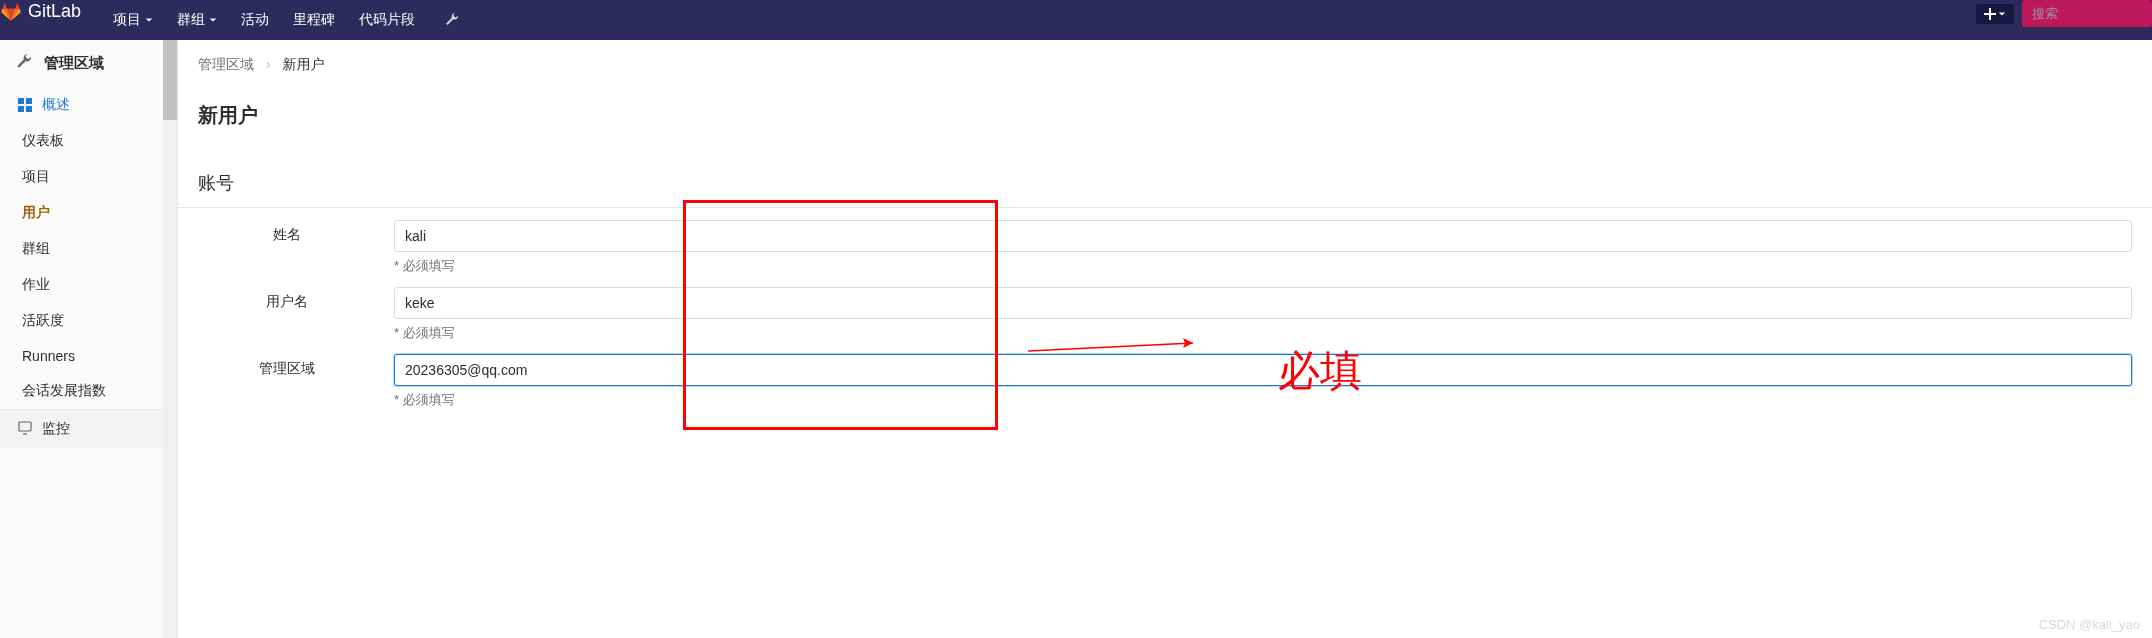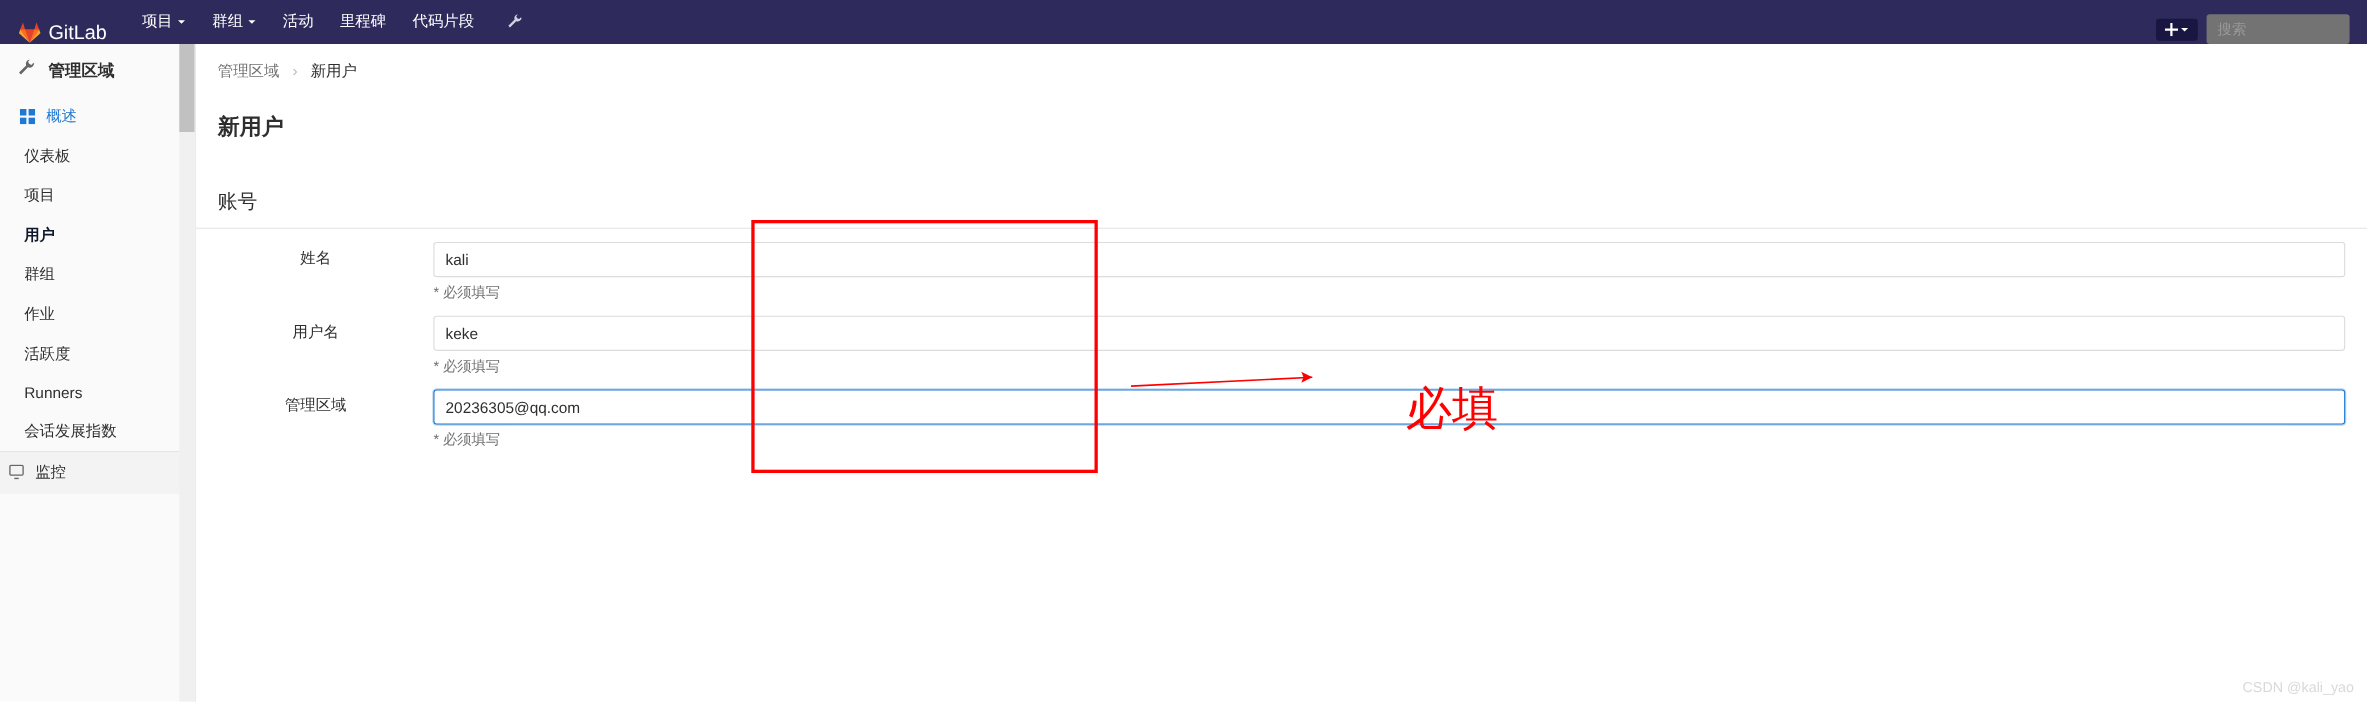--- a/index.html
+++ b/index.html
@@ -1,47 +1,47 @@
 <!DOCTYPE html>
 <html><head>
   <meta charset="utf-8">
   <style>
     * { margin: 0; padding: 0; box-sizing: border-box; }
     body { font-family: -apple-system, BlinkMacSystemFont, "Segoe UI", Helvetica, Arial, sans-serif; font-size: 14px; color: #2e2e2e; background: #fff; }
     
     
-    .navbar { background: #2e2a5c; height: 40px; display: flex; align-items: flex-end; padding: 0 16px; color: #fff; }
+    .navbar { background: #2e2a5c; height: 40px; display: flex; align-items: flex-start; padding: 0 0; color: #fff; }
     .navbar-logo { display: flex; align-items: center; gap: 6px; margin-right: 20px; }
     .navbar-logo .logo-icon { display: inline-flex; }
     .navbar-logo .logo-text { font-size: 18px; font-weight: 500; color: #fff; }
     .nav-links { display: flex; align-items: center; }
     .nav-item { display: flex; align-items: center; gap: 4px; padding: 0 12px; height: 40px; color: #fff; cursor: pointer; font-size: 14px; }
     .caret-down { width: 8px; height: 8px; }
     .nav-wrench { margin-left: 8px; display: flex; align-items: center; padding: 0 10px; height: 40px; color: #d1d1e0; cursor: pointer; }
     .navbar-spacer { flex: 1; }
     .navbar-right { display: flex; align-items: center; gap: 8px; }
     .plus-btn { background: #1a1642; border-radius: 3px; padding: 4px 8px; display: flex; align-items: center; gap: 2px; cursor: pointer; }
-    .search-box { background: #737373; border: none; border-radius: 3px; padding: 6px 10px; width: 130px; color: #fff; font-size: 13px; outline: none; }
+    .search-box { background: #be185d; border: none; border-radius: 3px; padding: 6px 10px; width: 130px; color: #fff; font-size: 13px; outline: none; }
     .search-box::placeholder { color: #999; }
 
     
     .container { display: flex; height: calc(100vh - 40px); }
     
     
     .sidebar { width: 178px; background: #fafafa; border-right: 1px solid #e5e5e5; position: relative; overflow-y: auto; }
     .sidebar-scroll { position: absolute; right: 0; top: 0; width: 14px; height: 100%; background: #f0f0f0; }
     .sidebar-scroll-thumb { width: 14px; height: 80px; background: #c1c1c1; border-radius: 0; }
     .sidebar-header { display: flex; align-items: center; gap: 12px; padding: 14px 16px; font-weight: 600; font-size: 15px; color: #2e2e2e; }
     .sidebar-header .wrench { color: #666; }
     .sidebar-nav { padding: 0; }
     .sidebar-item { display: flex; align-items: center; gap: 10px; padding: 9px 18px; cursor: pointer; color: #2e2e2e; font-size: 14px; }
     .sidebar-item.active-parent { color: #1f78d1; font-weight: 500; }
     .sidebar-item.indent { padding-left: 22px; }
-    .sidebar-item.active { font-weight: 700; color: #0f172a; }
-    .sidebar-item.bottom-section { background: #f3f3f3; border-top: 1px solid #e5e5e5; padding: 10px 8px; }
+    .sidebar-item.active { font-weight: 700; color: #a16207; }
+    .sidebar-item.bottom-section { background: #f3f3f3; border-top: 1px solid #e5e5e5; padding: 10px 18px; }
     .overview-icon { width: 14px; height: 14px; display: inline-flex; }
 
     
     .main { flex: 1; padding: 0; overflow-y: auto; background: #fff; }
     .breadcrumb { padding: 16px 20px 8px 20px; font-size: 14px; color: #707070; }
     .breadcrumb a { color: #707070; text-decoration: none; }
     .breadcrumb .crumb-current { color: #2e2e2e; font-weight: 500; }
     .breadcrumb .sep { margin: 0 8px; color: #bbb; }
     .page-title { padding: 20px 20px 12px 20px; font-size: 20px; font-weight: 600; color: #2e2e2e; }
     .section-title { padding: 30px 20px 12px 20px; font-size: 18px; font-weight: 500; border-bottom: 1px solid #e5e5e5; margin-bottom: 0; }

